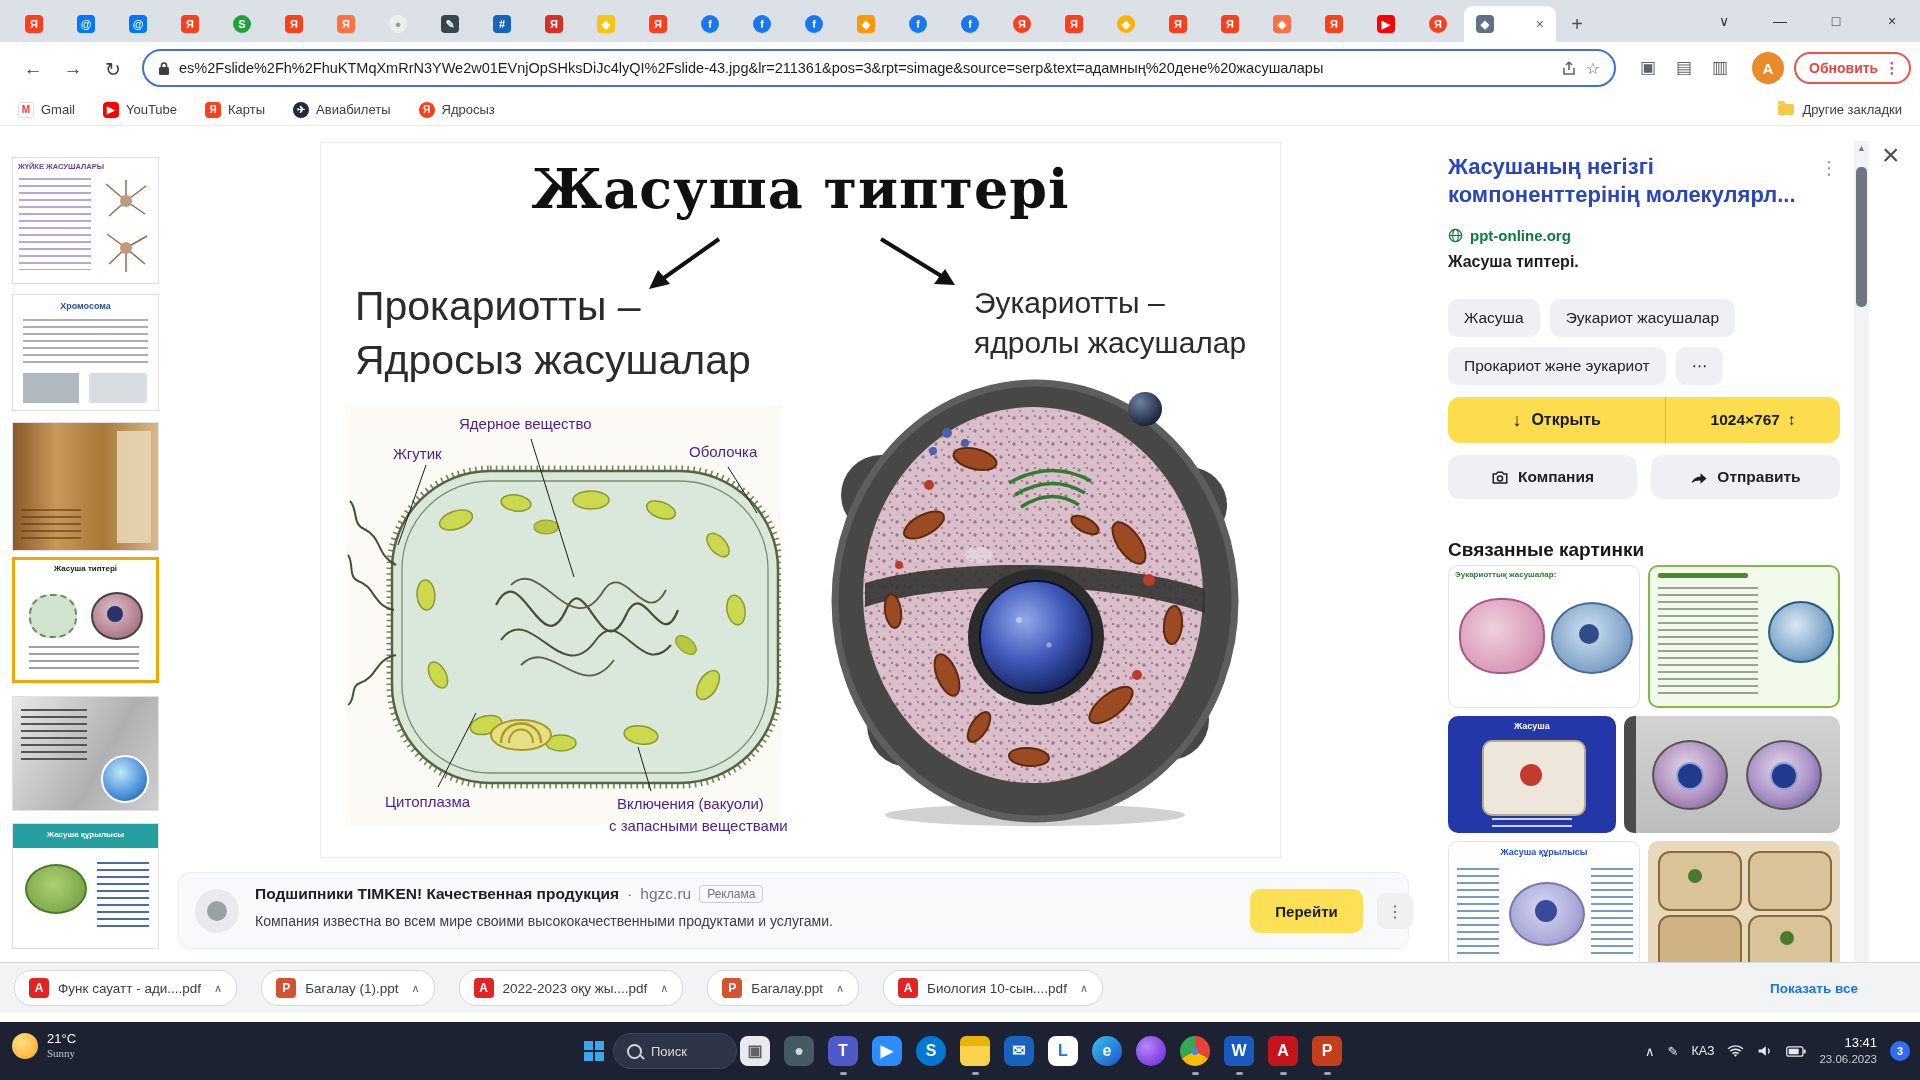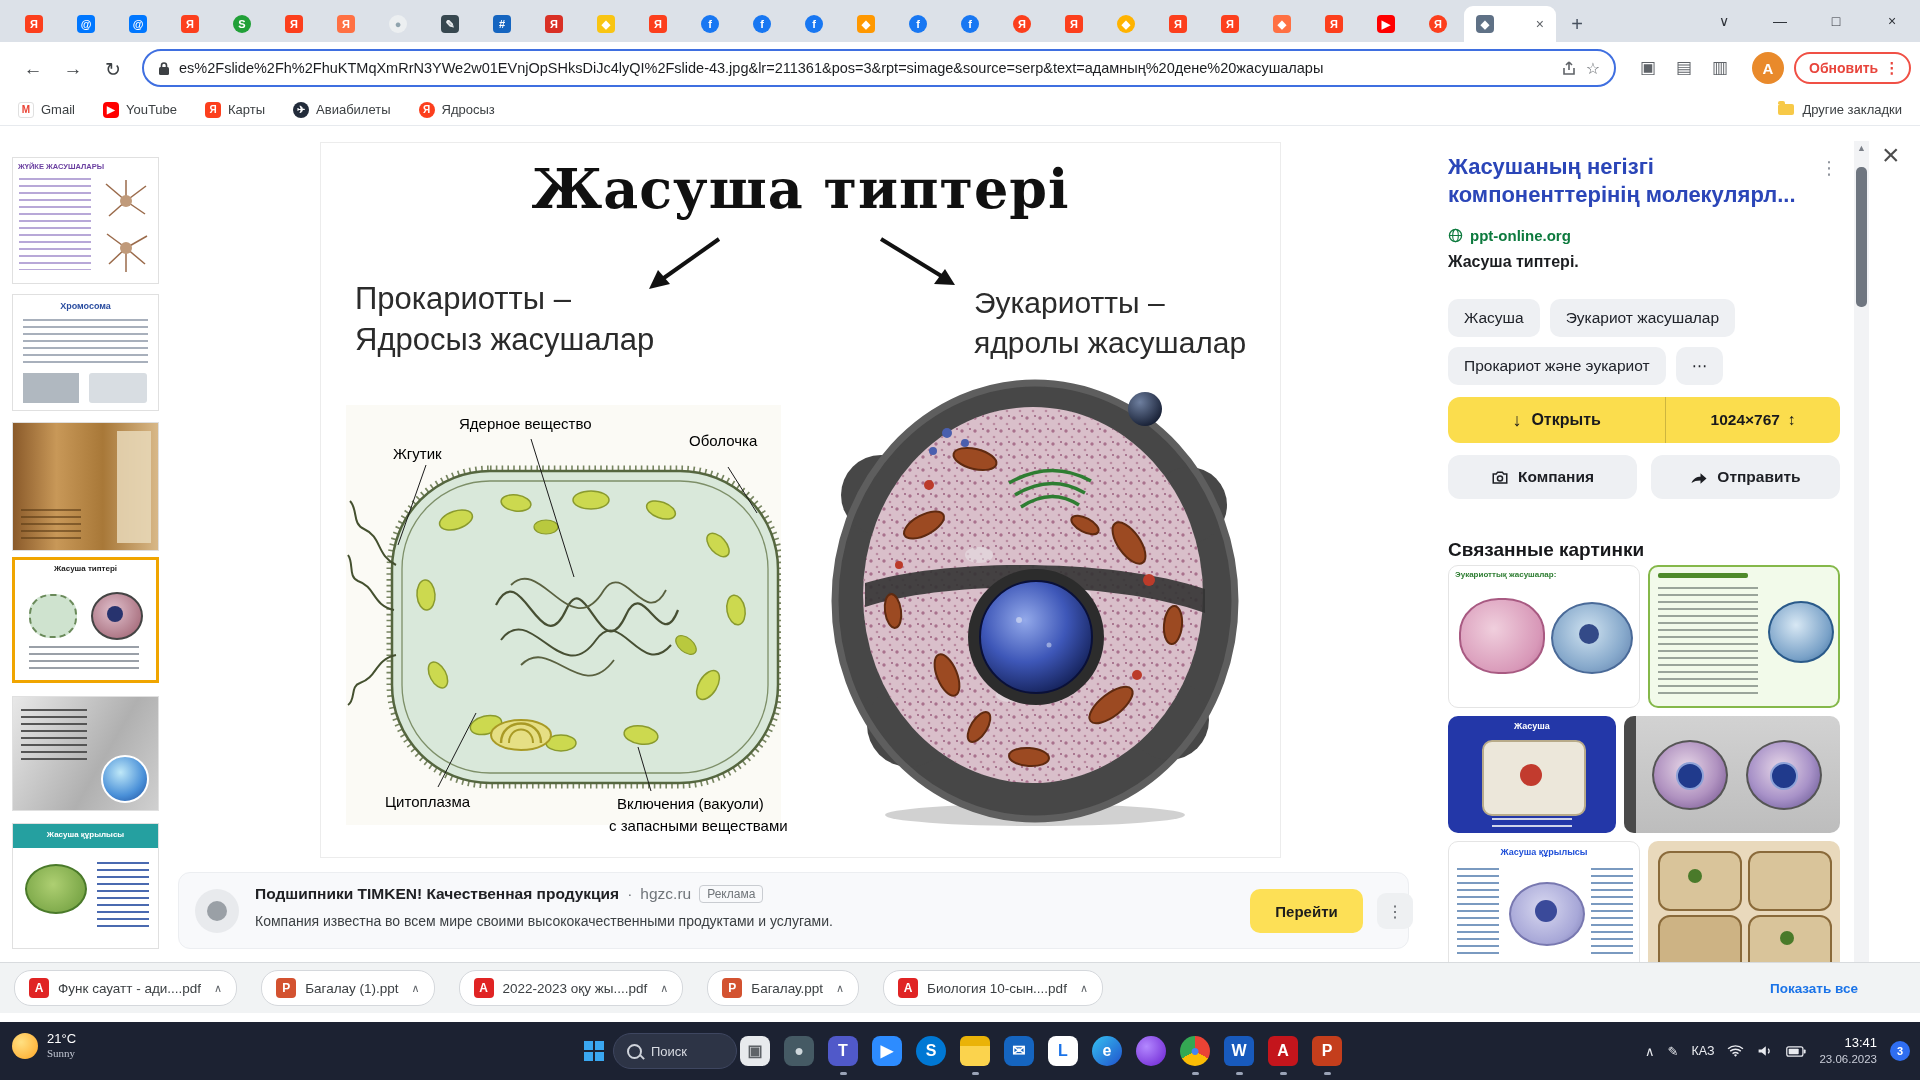--- a/index.html
+++ b/index.html
@@ -45,22 +45,22 @@
 
   
   #page{position:absolute;left:0;top:126px;width:1920px;height:836px;background:#fff;overflow:hidden;}
 
   .thumb{position:absolute;left:12px;width:147px;background:#fff;border:1px solid #e0e0e0;box-sizing:border-box;overflow:hidden;}
   .tlines{position:absolute;background:repeating-linear-gradient(to bottom,var(--c) 0 2px,transparent 2px 7px);}
 
   #slide{position:absolute;left:321px;top:17px;width:959px;height:714px;background:#fff;box-shadow:0 0 0 1px #ececec;}
   .stitle{position:absolute;left:0;top:14px;width:100%;text-align:center;font-family:"DejaVu Serif",serif;
           font-weight:700;font-size:54px;color:#101010;letter-spacing:1px;}
-  .shead{position:absolute;font-size:31px;color:#2b2b2b;line-height:1.32;}
-  .slbl{position:absolute;font-size:15px;color:#000000;white-space:nowrap;}
+  .shead{position:absolute;font-size:41px;color:#2b2b2b;line-height:1.32;}
+  .slbl{position:absolute;font-size:15px;color:#4c1d95;white-space:nowrap;}
 
   
   #panel{position:absolute;left:1448px;top:15px;width:392px;height:821px;overflow:hidden;}
   .ptitle{position:absolute;left:0;top:12px;width:356px;font-size:22px;line-height:28px;font-weight:600;color:#2b46b8;}
   .pkebab{position:absolute;right:2px;top:16px;color:#8a8f98;font-size:18px;}
   .psrc{position:absolute;left:0;top:86px;display:flex;align-items:center;gap:7px;font-size:15px;font-weight:700;color:#0d7a3e;}
   .psub{position:absolute;left:0;top:112px;font-size:16px;font-weight:700;color:#1b1d20;}
   #chips{position:absolute;left:0;top:158px;width:392px;display:flex;flex-wrap:wrap;gap:10px;}
   .chip{background:#eef0f3;border-radius:10px;height:38px;display:flex;align-items:center;padding:0 16px;font-size:15.5px;color:#20232a;}
   #openrow{position:absolute;left:0;top:256px;width:392px;height:46px;background:#fbdd4d;border-radius:12px;display:flex;}
@@ -427,21 +427,21 @@
         <g stroke="#1b1b1b" stroke-width="1">
           <line x1="185" y1="34" x2="228" y2="172"></line>
           <line x1="80" y1="60" x2="52" y2="140"></line>
           <line x1="382" y1="62" x2="411" y2="108"></line>
           <line x1="92" y1="382" x2="130" y2="308"></line>
           <line x1="305" y1="386" x2="292" y2="342"></line>
         </g>
       </svg>
       <span class="slbl" style="left:138px;top:272px;">Ядерное вещество</span>
       <span class="slbl" style="left:72px;top:302px;">Жгутик</span>
-      <span class="slbl" style="left:368px;top:289px;text-align:right;">Оболочка</span>
+      <span class="slbl" style="left:368px;top:300px;text-align:right;">Оболочка</span>
       <span class="slbl" style="left:64px;top:650px;">Цитоплазма</span>
       <span class="slbl" style="left:296px;top:652px;">Включения (вакуоли)</span>
       <span class="slbl" style="left:288px;top:674px;">с запасными веществами</span>
 
       <svg class="abs" style="left:508px;top:232px;" width="412" height="452" viewBox="0 0 412 452">
         <defs>
           <radialGradient id="nuc" cx="40%" cy="35%" r="75%">
             <stop offset="0" stop-color="#93a9ea"></stop>
               <stop offset="0.5" stop-color="#3e57b8"></stop>
               <stop offset="1" stop-color="#0d1848"></stop>

